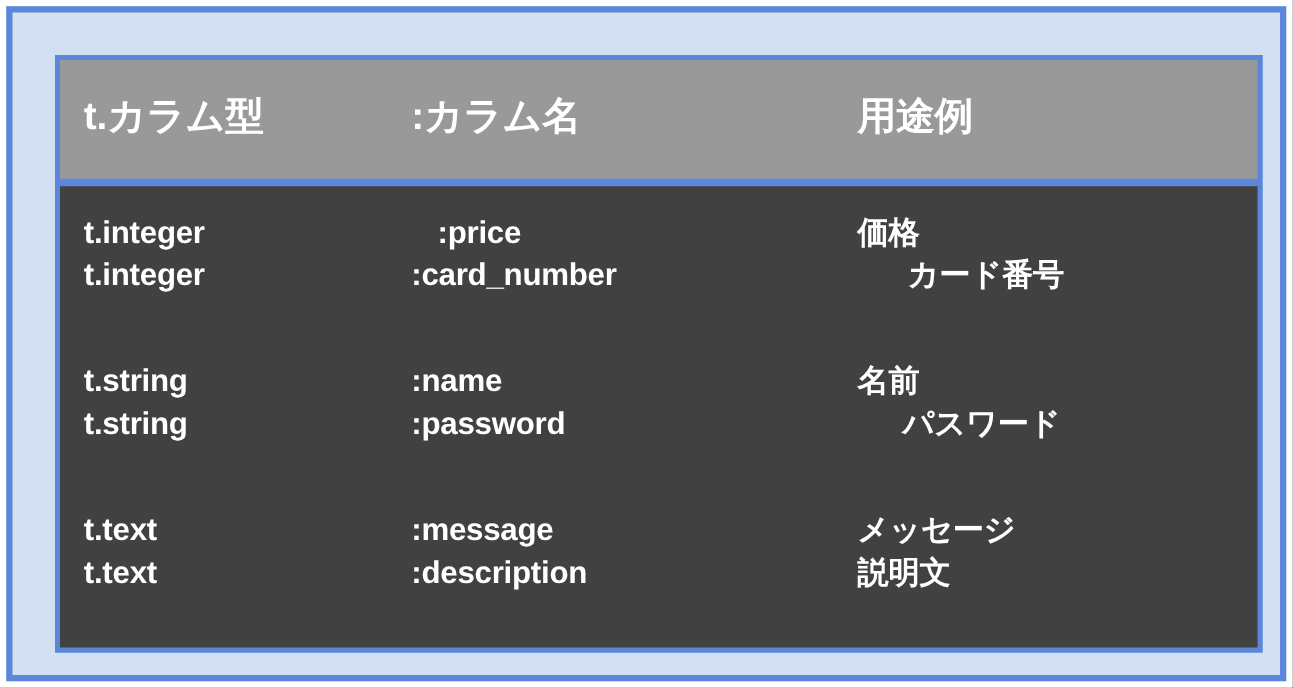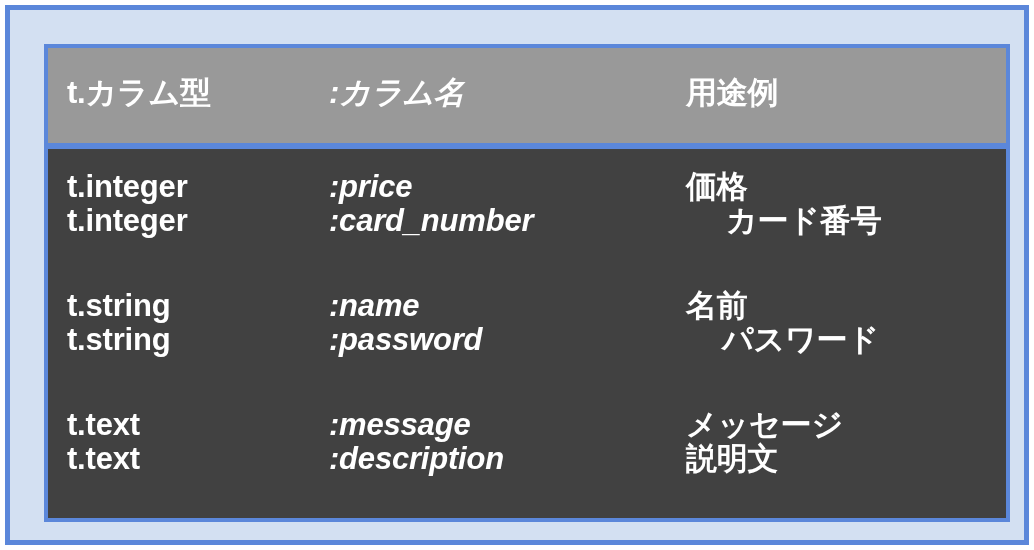--- a/index.html
+++ b/index.html
@@ -70,26 +70,26 @@
     letter-spacing: -0.2px;
   }
 
   .header-row .cell {
     font-size: 31px;
     line-height: 31px;
     top: 29px;
   }
 
   .body-row .cell {
-    font-size: 31px;
+    font-size: 25px;
     line-height: 31px;
   }
 
   .col-0 { left: 19px; }
-  .col-1 { left: 281px; font-style: italic; }
+  .col-1 { left: 281px; }
   .col-2 { left: 638px; }
 </style>
 </head>
 <body>
 
 <div class="outer-panel">
 
   <div class="table-card">
 
     <div class="table-header header-row">
@@ -97,21 +97,21 @@
       <span class="cell col-1">:カラム名</span>
       <span class="cell col-2">用途例</span>
     </div>
 
     <div class="header-sep"></div>
 
     <div class="table-body">
 
       <div class="body-row">
         <span class="cell col-0" style="top:22px;">t.integer</span>
-        <span class="cell col-1" style="top:22px;">:price</span>
+        <span class="cell col-1" style="top:22px;margin-left:21px;">:price</span>
         <span class="cell col-2" style="top:22px;">価格</span>
       </div>
       <div class="body-row">
         <span class="cell col-0" style="top:56px;">t.integer</span>
         <span class="cell col-1" style="top:56px;">:card_number</span>
         <span class="cell col-2" style="top:56px;margin-left:40px;">カード番号</span>
       </div>
 
       <div class="body-row">
         <span class="cell col-0" style="top:141px;">t.string</span>

